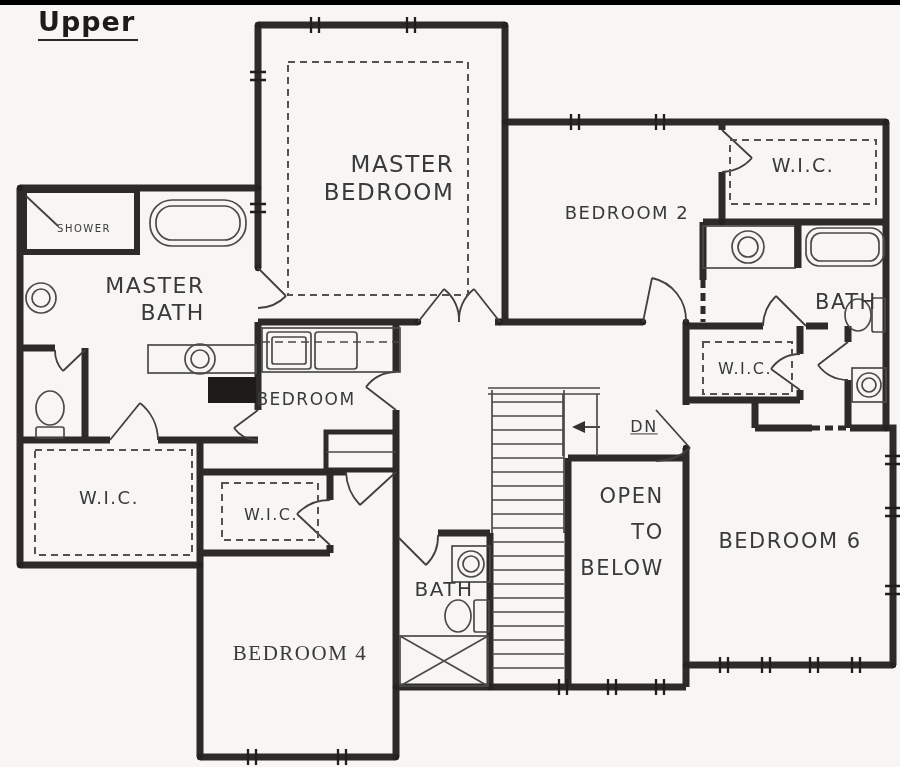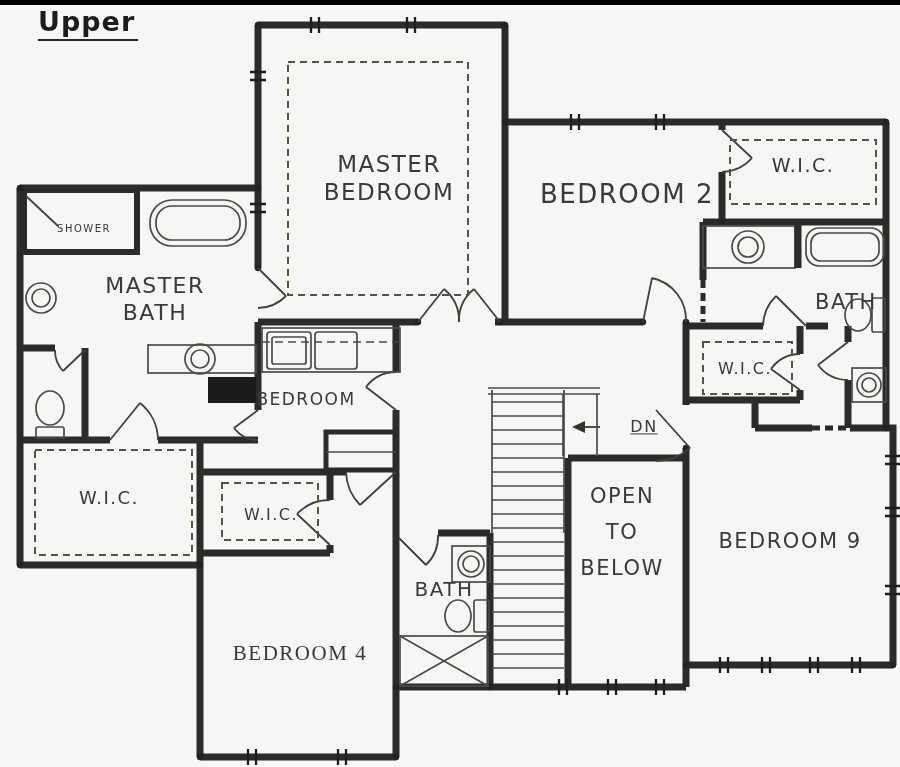--- a/index.html
+++ b/index.html
@@ -21,21 +21,21 @@
   .thin{stroke:var(--thin);stroke-width:1.7;fill:none}
   .thin-dash{stroke:var(--thin);stroke-width:1.7;fill:none;stroke-dasharray:8 5}
   .door{stroke:#42403e;stroke-width:1.8;fill:none}
   .dashed{stroke:var(--dash);stroke-width:2;fill:none;stroke-dasharray:7 5}
   .tick{stroke:#1f1e1d;stroke-width:2.3;fill:none}
   .dot{fill:#242322}
   .blackbox{fill:#1c1b1a}
   .arrowhead{fill:#33322f}
   .label-layer{position:absolute;left:0;top:0;width:900px;height:767px;pointer-events:none}
   .plan-label{
-    position:absolute;transform:translate(-50%,-50%);white-space:pre;text-align:center;
+    position:absolute;transform:translate(-50%,-50%);white-space:pre;text-align:right;
     color:var(--text);letter-spacing:1.5px;line-height:1.2;font-weight:500;
   }
 </style>
 </head>
 <body>
 
 <div class="stage">
   <div class="topbar"></div>
   <div class="floor-title">Upper</div>
 
@@ -257,31 +257,31 @@
       <g>
         <line class="thin" x1="600" y1="427" x2="578" y2="427" style="stroke-width:2"></line>
         <polygon class="arrowhead" points="572,427 585,421 585,433"></polygon>
       </g>
     </g>
   </svg>
 
   <div class="label-layer">
       <div class="plan-label" style="left: 389px; top: 178px; font-size: 23px; line-height: 28px;">MASTER
 BEDROOM</div>
-      <div class="plan-label" style="left: 627px; top: 195px; font-size: 26px;">BEDROOM 2</div>
+      <div class="plan-label" style="left: 627px; top: 213px; font-size: 18px;">BEDROOM 2</div>
       <div class="plan-label" style="left: 803px; top: 165px; font-size: 19px;">W.I.C.</div>
       <div class="plan-label" style="left: 846px; top: 303px; font-size: 21px;">BATH</div>
       <div class="plan-label" style="left: 745px; top: 369px; font-size: 16px;">W.I.C.</div>
       <div class="plan-label" style="left: 155px; top: 299px; font-size: 22px; line-height: 27px;">MASTER
 BATH</div>
       <div class="plan-label" style="left: 84px; top: 229px; font-size: 10px;">SHOWER</div>
       <div class="plan-label" style="left: 306px; top: 399px; font-size: 17px;">BEDROOM</div>
       <div class="plan-label" style="left: 109px; top: 498px; font-size: 18px;">W.I.C.</div>
       <div class="plan-label" style="left: 271px; top: 515px; font-size: 16px;">W.I.C.</div>
       <div class="plan-label" style="left: 300px; top: 654px; font-size: 21px; font-family: Liberation Serif, serif;">BEDROOM 4</div>
       <div class="plan-label" style="left: 444px; top: 589px; font-size: 20px;">BATH</div>
       <div class="plan-label" style="left: 622px; top: 532px; font-size: 21px; line-height: 36px;">OPEN
 TO
 BELOW</div>
       <div class="plan-label" style="left: 644px; top: 427px; font-size: 16px; text-decoration: underline;">DN</div>
-      <div class="plan-label" style="left: 790px; top: 542px; font-size: 21px;">BEDROOM 9</div>
+      <div class="plan-label" style="left: 790px; top: 542px; font-size: 21px;">BEDROOM 6</div>
     </div>
 </div>
 
 </body></html>

